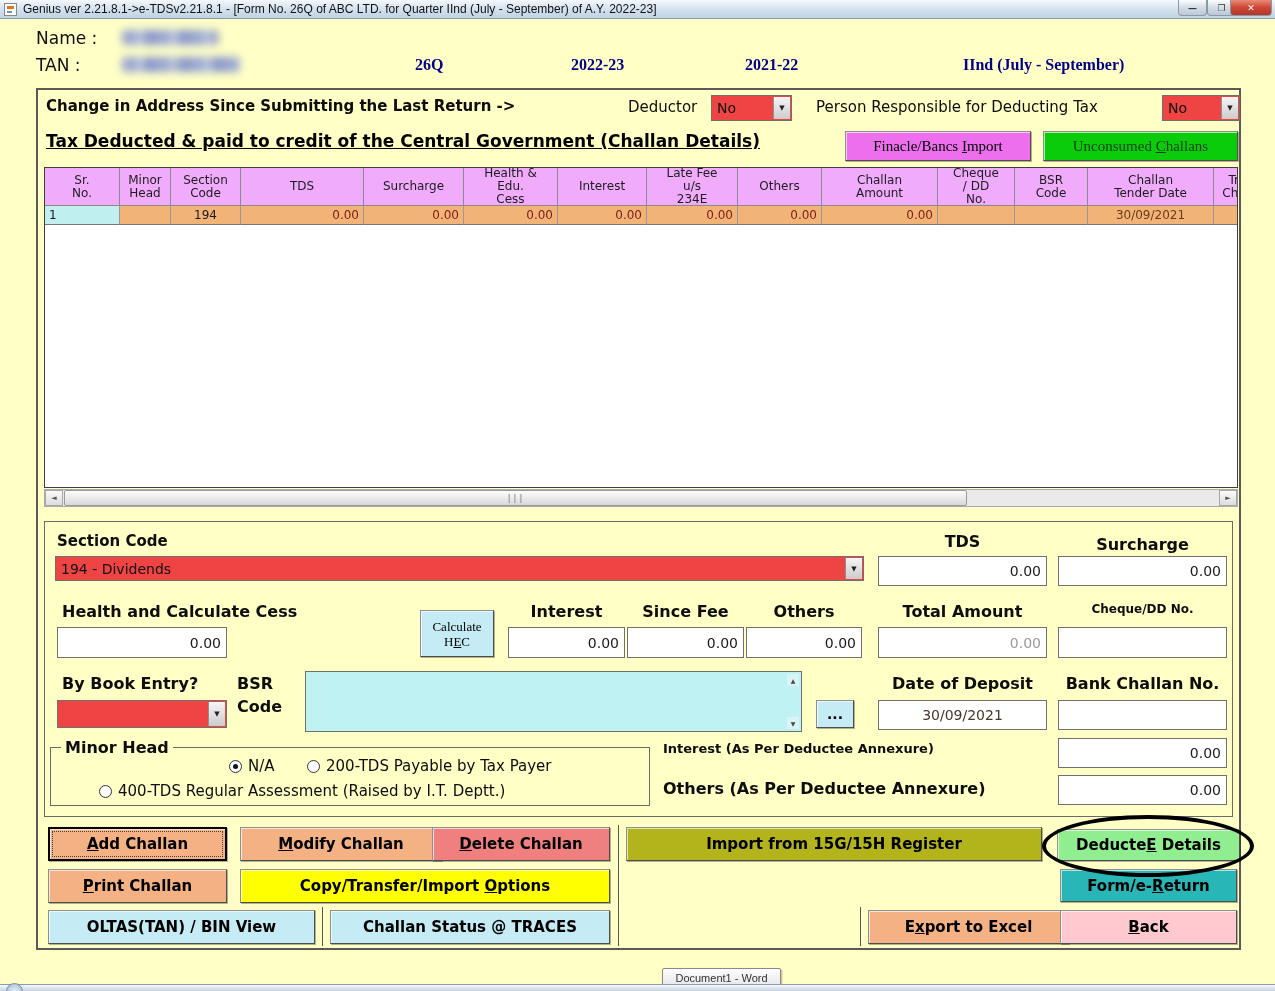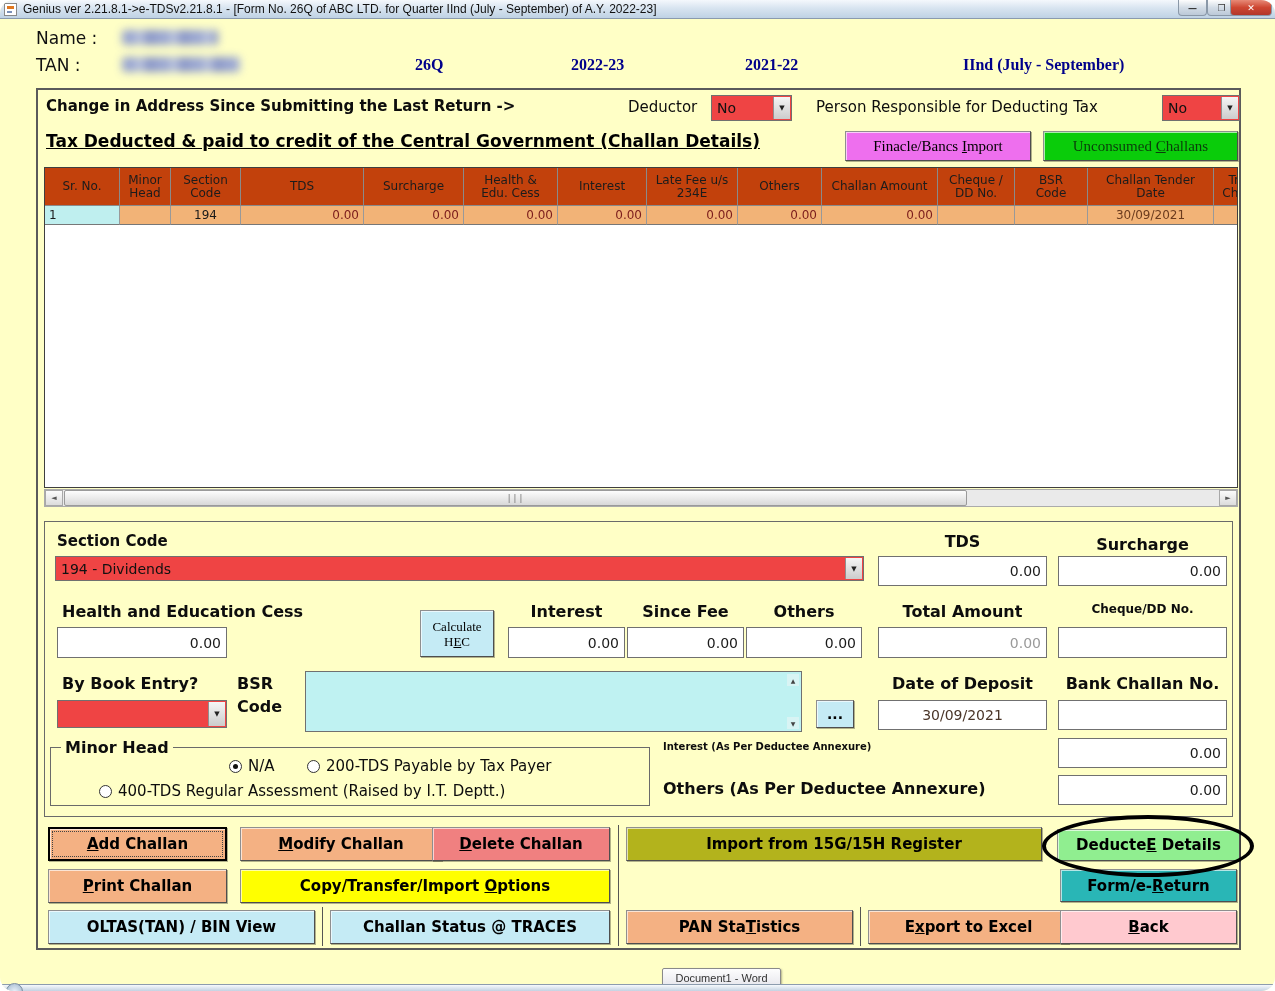--- a/index.html
+++ b/index.html
@@ -1,18 +1,18 @@
 <!DOCTYPE html>
 <html><head>
 <meta charset="utf-8">
 <style>
   * { margin:0; padding:0; box-sizing:border-box; }
   html,body { width:1275px; height:991px; }
   #app { position:relative; width:1275px; height:991px; background:#FFFFC6;
-         font-family:"DejaVu Sans",sans-serif; overflow:hidden;border-radius:14px; }
+         font-family:"DejaVu Sans",sans-serif; overflow:hidden; }
   .abs { position:absolute; }
 
   
   .titlebar { position:absolute; left:0; top:0; width:1275px; height:19px;
     background:linear-gradient(#F4F8FC,#D8E4F0 45%,#BFD2E4);
     border-bottom:1px solid #8A9AAE; display:flex; align-items:center; }
   .title-text { font:12px "Liberation Sans",sans-serif; color:#111; margin-left:6px; white-space:nowrap; }
   .app-icon { width:13px; height:13px; margin-left:4px; background:#fff; border:1px solid #888;
     position:relative; }
   .app-icon::after { content:''; position:absolute; left:2px; top:2px; right:2px; height:3px; background:#E07820; }
@@ -49,23 +49,23 @@
     font:bold 15px "DejaVu Sans",sans-serif; color:#000; cursor:pointer;
     border:1px solid #8F8F8F; border-right-color:#4E4E4E; border-bottom-color:#4E4E4E;
     box-shadow:inset 1px 1px 0 rgba(255,255,255,.65), 1px 1px 0 rgba(0,0,0,.3); white-space:nowrap; }
   .btn.serif { font:15px "Liberation Serif",serif; }
   .btn.focusd { border:2px solid #000; outline:1px dotted #444; outline-offset:-5px; }
 
   
   .tablebox { position:absolute; left:44px; top:167px; width:1194px; height:321px;
     background:#fff; border:1px solid #3f3f3f; overflow:hidden; }
   .thead { display:flex; }
-  .hcell { height:38px; background:#c2410c; border-right:1px solid #8a8a8a; border-bottom:1px solid #8a8a8a;
+  .hcell { height:38px; background:#f0abfc; border-right:1px solid #8a8a8a; border-bottom:1px solid #8a8a8a;
     font:12px "DejaVu Sans",sans-serif; color:#1c1c1c; display:flex; align-items:center; justify-content:center;
-    text-align:center; line-height:13px; flex:0 0 auto; padding:0 8px; }
+    text-align:center; line-height:13px; flex:0 0 auto; padding:0 19px; }
   .trow { display:flex; }
   .tcell { height:19px; background:#F2B377; border-right:1px solid #999; border-bottom:1px solid #777;
     font:12px "DejaVu Sans",sans-serif; line-height:18px; flex:0 0 auto; padding:0 4px; overflow:hidden; }
   .tcell.first { background:#BFEFEF; }
 
   
   .hscroll { position:absolute; left:44px; top:489px; width:1194px; height:18px;
     background:#EAEAEA; border:1px solid #ABABAB; }
   .sb-arrow { position:absolute; top:0; width:18px; height:16px; background:linear-gradient(#FBFBFB,#DCDCDC);
     border:1px solid #A8A8A8; display:flex; align-items:center; justify-content:center;
@@ -225,21 +225,21 @@
     <span>194 - Dividends</span>
     <span class="arrow">
         <span>▼</span>
       </span>
   </div>
   <span class="abs boldlbl" style="left:878px;top:532px;width:169px;text-align:center;font-size:16px;">TDS</span>
   <div class="field num" style="left:878px;top:556px;width:169px;height:30px;">0.00</div>
   <span class="abs boldlbl" style="left:1058px;top:535px;width:169px;text-align:center;font-size:16px;">Surcharge</span>
   <div class="field num" style="left:1058px;top:556px;width:169px;height:30px;">0.00</div>
 
-  <span class="abs boldlbl" style="left:62px;top:602px;font-size:16px;">Health and Education Cess</span>
+  <span class="abs boldlbl" style="left:62px;top:602px;font-size:16px;">Health and Calculate Cess</span>
   <div class="field num" style="left:57px;top:627px;width:170px;height:31px;">0.00</div>
   <div class="btn" style="left:420px;top:610px;width:74px;height:47px;background:#C5EBF5;font:13px 'Liberation Serif',serif;flex-direction:column;line-height:15px;">
     <span>Calculate</span>
     <span>H<u>E</u>C</span>
   </div>
   <span class="abs boldlbl" style="left:508px;top:602px;width:117px;text-align:center;font-size:16px;">Interest</span>
   <div class="field num" style="left:508px;top:627px;width:117px;height:31px;">0.00</div>
   <span class="abs boldlbl" style="left:627px;top:602px;width:117px;text-align:center;font-size:16px;">Since Fee</span>
   <div class="field num" style="left:627px;top:627px;width:117px;height:31px;">0.00</div>
   <span class="abs boldlbl" style="left:746px;top:602px;width:116px;text-align:center;font-size:16px;">Others</span>
@@ -281,21 +281,21 @@
       <span class="radio sel"></span><span class="radio-lbl">N/A</span>
     </span>
     <span class="abs" style="left:256px;top:8px;">
       <span class="radio"></span><span class="radio-lbl">200-TDS Payable by Tax Payer</span>
     </span>
     <span class="abs" style="left:48px;top:33px;">
       <span class="radio"></span><span class="radio-lbl">400-TDS Regular Assessment (Raised by I.T. Deptt.)</span>
     </span>
   </div>
 
-  <span class="abs boldlbl" style="left:663px;top:741px;font-size:10px;">Interest (As Per Deductee Annexure)</span>
+  <span class="abs boldlbl" style="left:663px;top:741px;font-size:13px;">Interest (As Per Deductee Annexure)</span>
   <div class="field num" style="left:1058px;top:738px;width:169px;height:30px;">0.00</div>
   <span class="abs boldlbl" style="left:663px;top:779px;font-size:16px;">Others (As Per Deductee Annexure)</span>
   <div class="field num" style="left:1058px;top:775px;width:169px;height:30px;">0.00</div>
 
   <div class="btn focusd" style="left:48px;top:827px;width:179px;height:34px;background:#F4B183;">
       <span><u>A</u>dd Challan</span>
     </div>
   <div class="btn" style="left:240px;top:827px;width:202px;height:34px;background:#F4B183;">
       <span><u>M</u>odify Challan</span>
     </div>
@@ -318,23 +318,20 @@
   <div class="btn" style="left:1060px;top:869px;width:177px;height:33px;background:#29B6B6;">
       <span>Form/e-<u>R</u>eturn</span>
     </div>
 
   <div class="btn" style="left:48px;top:910px;width:267px;height:34px;background:#C5EBF5;">
       <span>OLTAS(TAN) / BIN View</span>
     </div>
   <div class="btn" style="left:330px;top:910px;width:280px;height:34px;background:#C5EBF5;">
       <span>Challan Status @ TRACES</span>
     </div>
-  <div class="btn" style="left:626px;top:910px;width:227px;height:34px;background:#F4B183;">
-      <span>PAN Sta<u>T</u>istics</span>
-    </div>
   <div class="btn" style="left:868px;top:910px;width:201px;height:34px;background:#F4B183;">
       <span>E<u>x</u>port to Excel</span>
     </div>
   <div class="btn" style="left:1060px;top:910px;width:177px;height:34px;background:#FFC9CF;">
       <span><u>B</u>ack</span>
     </div>
 
   <div class="vdiv" style="left:618px;top:825px;height:121px;"></div>
   <div class="vdiv" style="left:322px;top:907px;height:39px;"></div>
   <div class="vdiv" style="left:860px;top:907px;height:39px;"></div>

